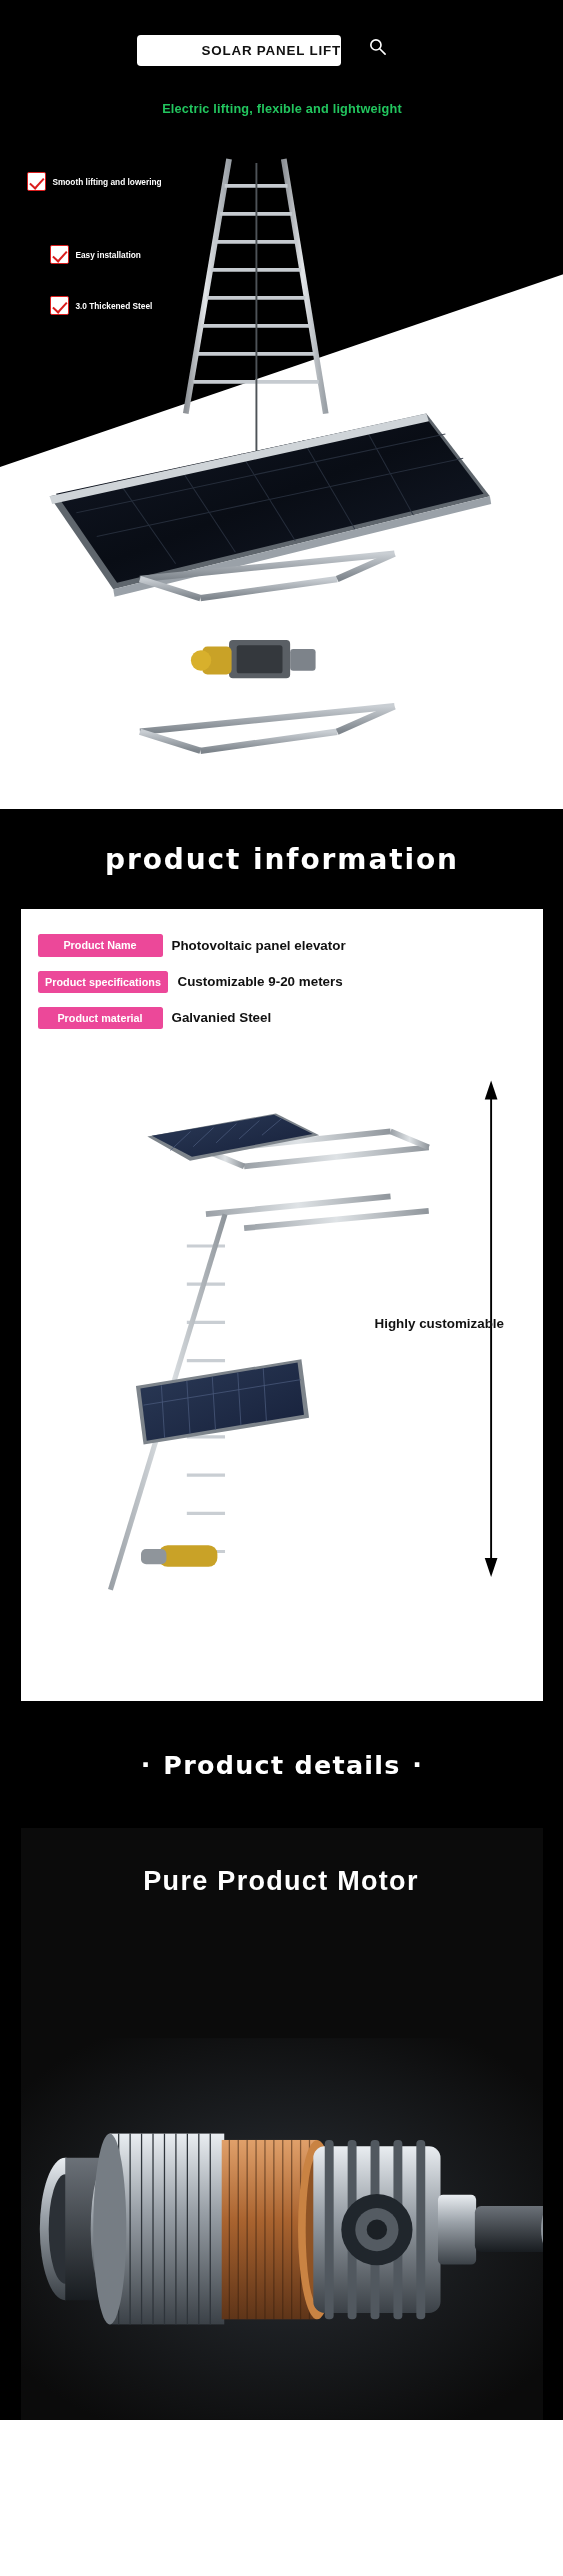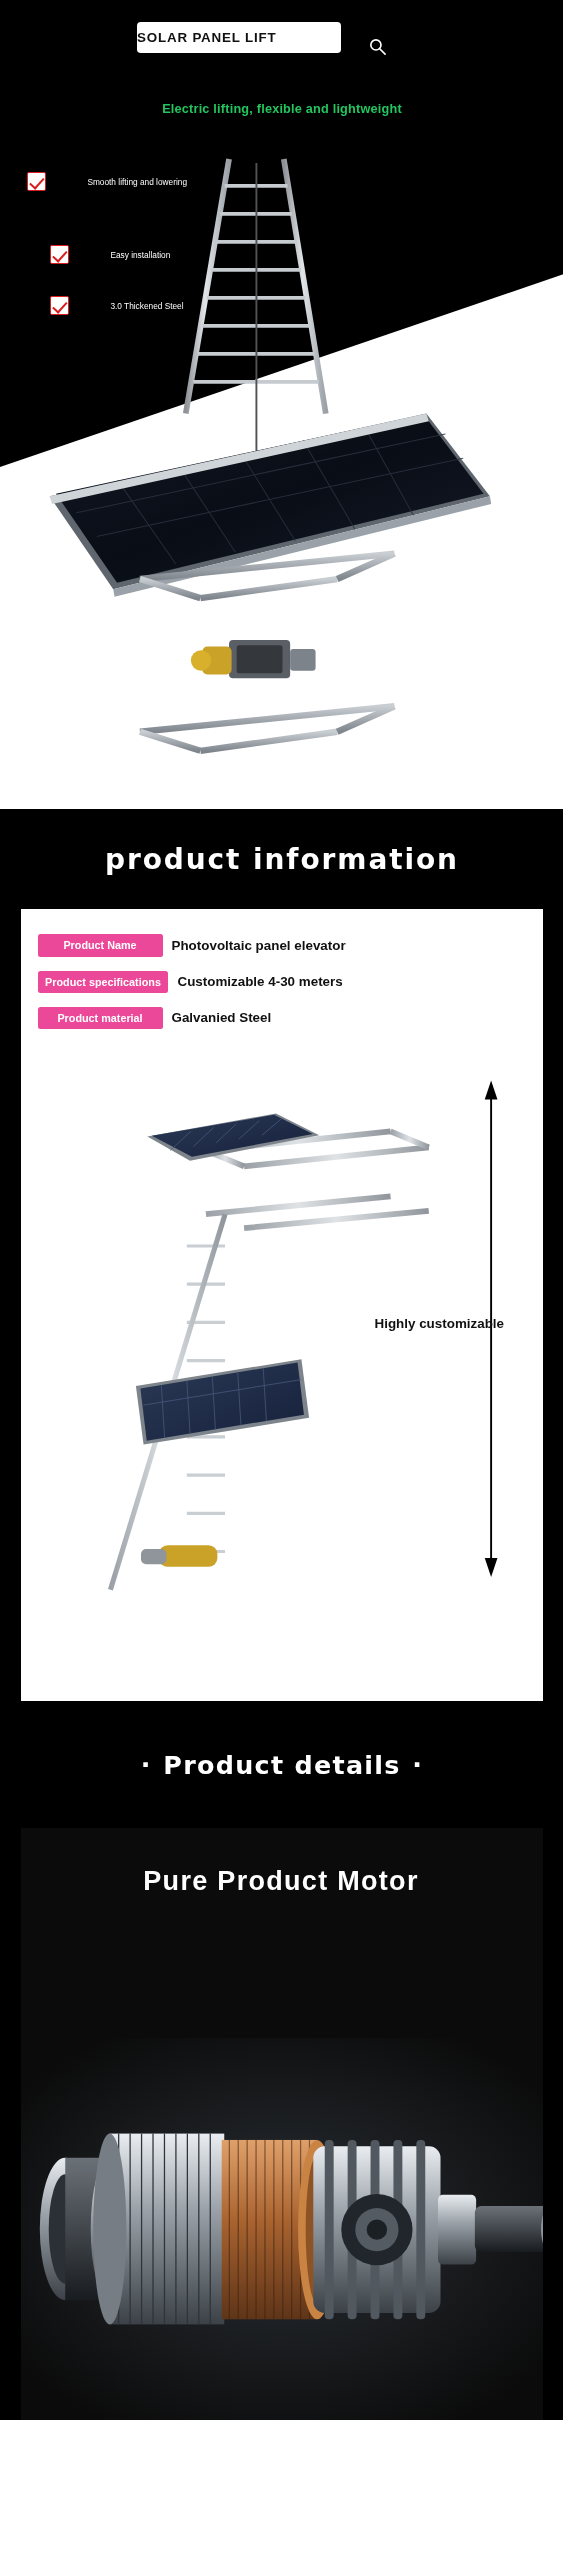--- a/index.html
+++ b/index.html
@@ -27,27 +27,27 @@
   
   .hero-wedge {
     position: absolute;
     left: 0; top: 274px;
     width: 564px; height: 536px;
     background: #ffffff;
     clip-path: polygon(0 100%, 0 36%, 100% 0, 100% 100%);
   }
   .hero-title-bar {
     position: absolute;
-    left: 137px; top: 22px;
+    left: 137px; top: 35px;
     width: 204px; height: 30.5px;
     background: #ffffff;
     border-radius: 3.8px;
     display: flex;
     align-items: center;
-    justify-content: flex-start;
+    justify-content: flex-end;
   }
   .hero-title-bar span {
     color: #111111;
     font-size: 13.4px;
     font-weight: bold;
     letter-spacing: 0.8px;
   }
   .hero-search {
     position: absolute;
     left: 363px; top: 32px;
@@ -84,23 +84,22 @@
     position: absolute;
     left: 5.1px; top: 1.9px;
     width: 6.4px; height: 11.5px;
     border: solid #d91d1d;
     border-width: 0 2.5px 2.5px 0;
     transform: rotate(42deg);
   }
   .feature .f-label {
     color: #ffffff;
     font-size: 8.3px;
-    font-weight: normal;
+    font-weight: bold;
     white-space: nowrap;
-    margin-left: 35px;
   }
   .feat-1 { left: 27px; top: 172px; }
   .feat-2 { left: 50px; top: 245px; }
   .feat-3 { left: 50px; top: 296px; }
   .feat-2 .f-label, .feat-3 .f-label { }
 
   
   .hero-art {
     position: absolute;
     left: 38px; top: 140px;
@@ -350,21 +349,21 @@
 
   <section class="info">
 
     <div class="spec-list">
       <div class="spec-row">
         <div class="spec-key">Product Name</div>
         <div class="spec-val">Photovoltaic panel elevator</div>
       </div>
       <div class="spec-row">
         <div class="spec-key">Product specifications</div>
-        <div class="spec-val">Customizable 4-30 meters</div>
+        <div class="spec-val">Customizable 9-20 meters</div>
       </div>
       <div class="spec-row">
         <div class="spec-key">Product material</div>
         <div class="spec-val">Galvanied Steel</div>
       </div>
     </div>
 
     <svg class="diagram" viewBox="0 0 790 930">
       <defs>
         <linearGradient id="steel3" x1="0" y1="0" x2="1" y2="0">

